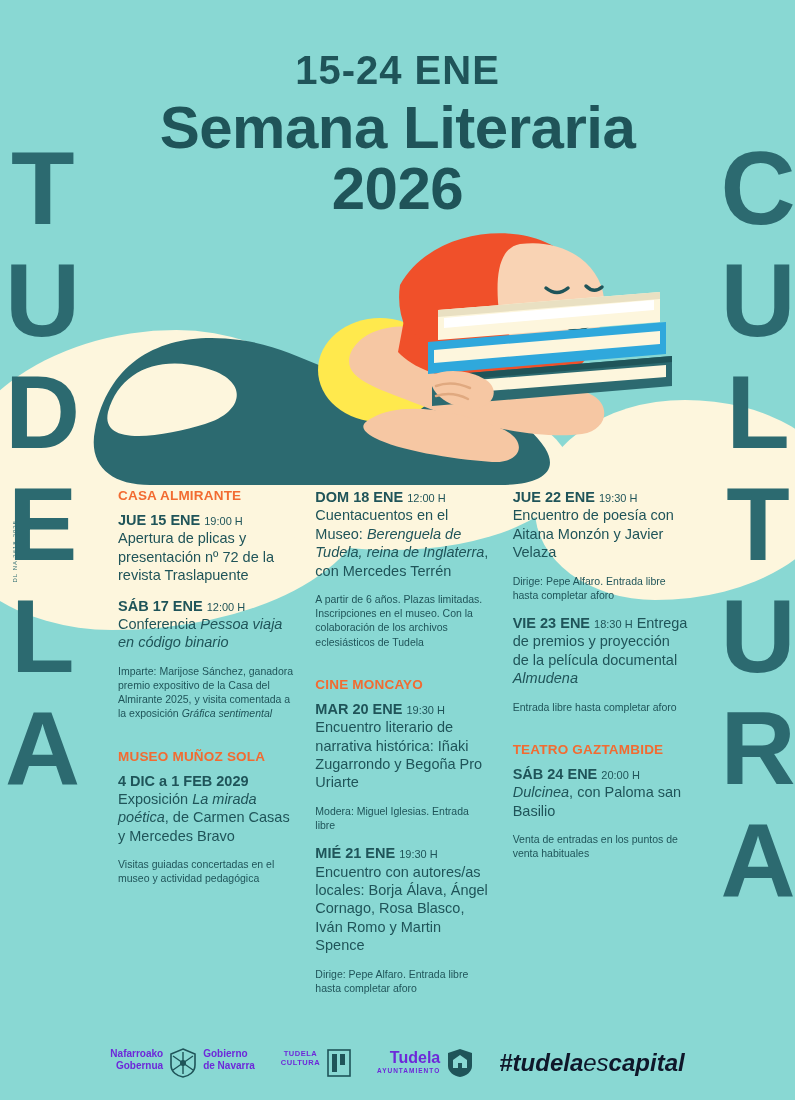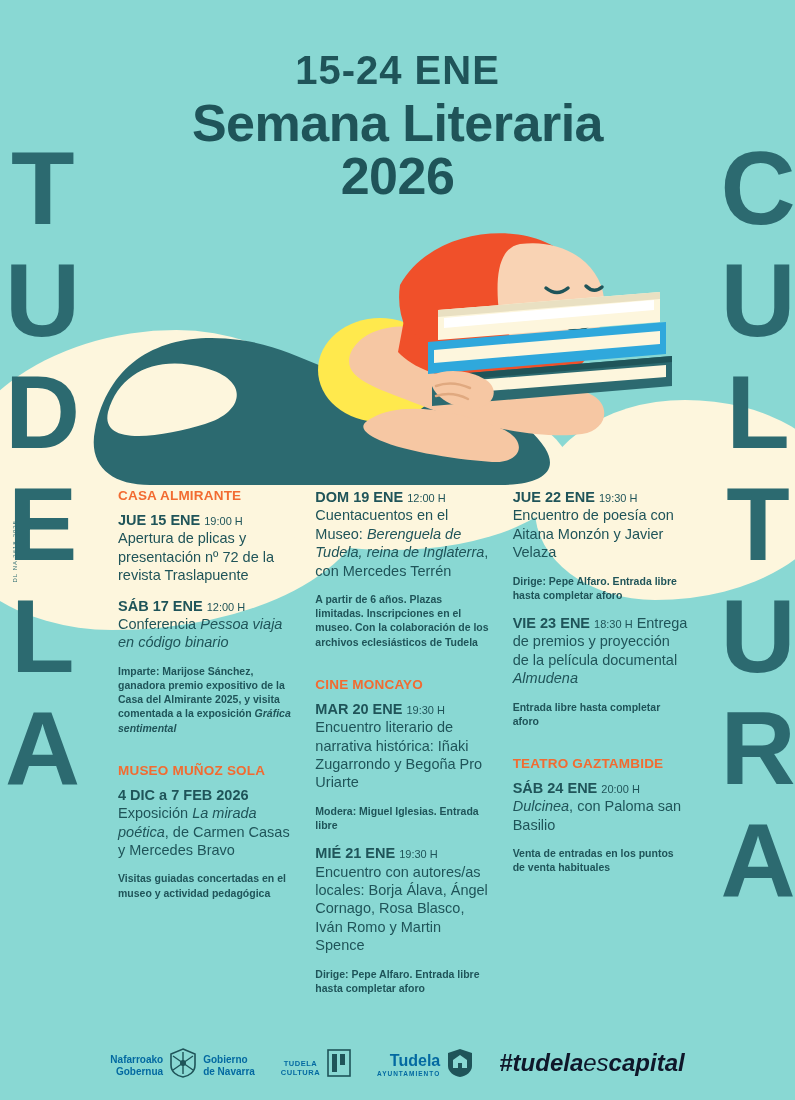--- a/index.html
+++ b/index.html
@@ -77,21 +77,21 @@
     text-align: center;
     z-index: 6;
   }
   .dates {
     font-size: 40px;
     font-weight: bold;
     letter-spacing: 1px;
     color: #1f5459;
   }
   .title {
-    font-size: 52px;
+    font-size: 60px;
     font-weight: bold;
     line-height: 1.02;
     margin-top: 4px;
     color: #1f5459;
     letter-spacing: -0.5px;
   }
   .title .yr { display:block; }
 
   
   .illo { position: absolute; left: 0; top: 180px; width: 795px; height: 320px; z-index: 5; }
@@ -126,36 +126,35 @@
   .ev .d { font-weight: bold; }
   .ev .t { font-weight: normal; font-size: 11px; }
   .ev em { }
 
   .note {
     font-size: 10.5px;
     line-height: 1.35;
     margin-top: 6px;
     margin-bottom: 12px;
     color: #1f5459;
-    font-weight: bold;
   }
   .note em { font-style: italic; text-align: right; }
 
   
   .footer {
     position: absolute;
     bottom: 22px;
     left: 0; width: 100%;
     display: flex;
     align-items: center;
     justify-content: center;
     gap: 26px;
     z-index: 9;
   }
-  .f-item { display: flex; align-items: flex-end; gap: 7px; color: #0369a1; }
+  .f-item { display: flex; align-items: flex-start; gap: 7px; color: #6d28d9; }
   .f-txt { font-size: 10px; font-weight: bold; line-height: 1.2; }
   .f-txt.small { font-size: 7.5px; letter-spacing: .5px; text-align:center; }
   .hashtag { font-size: 24px; font-weight: bold; font-style: italic; color:#0f172a; }
   .hashtag .lite { font-weight: normal; font-style: italic; }
 </style>
 </head>
 <body>
 
 <div class="blob" id="blob-left"></div>
 <div class="blob" id="blob-mid"></div>
@@ -240,33 +239,33 @@
     </div>
 
     <div class="note">
       <span>Imparte: Marijose Sánchez, ganadora premio expositivo de la Casa del Almirante 2025, y visita comentada a la exposición </span><em>Gráfica sentimental</em>
     </div>
 
     <div class="sec-title sp">MUSEO MUÑOZ SOLA</div>
 
     <div class="ev">
       <div class="line">
-        <span class="d">4 DIC a 7 FEB 2026</span>
+        <span class="d">4 DIC a 1 FEB 2029</span>
         <span>Exposición </span><em>La mirada poética</em><span>, de Carmen Casas y Mercedes Bravo</span>
       </div>
     </div>
 
     <div class="note">Visitas guiadas concertadas en el museo y actividad pedagógica</div>
   </div>
 
   <div class="col">
 
     <div class="ev">
       <div class="line">
-        <span class="d">DOM 19 ENE</span>
+        <span class="d">DOM 18 ENE</span>
         <span class="t">12:00 H</span>
         <span>Cuentacuentos en el Museo: </span><em>Berenguela de Tudela, reina de Inglaterra</em><span>, con Mercedes Terrén</span>
       </div>
     </div>
 
     <div class="note">A partir de 6 años. Plazas limitadas. Inscripciones en el museo. Con la colaboración de los archivos eclesiásticos de Tudela</div>
 
     <div class="sec-title sp">CINE MONCAYO</div>
 
     <div class="ev">

